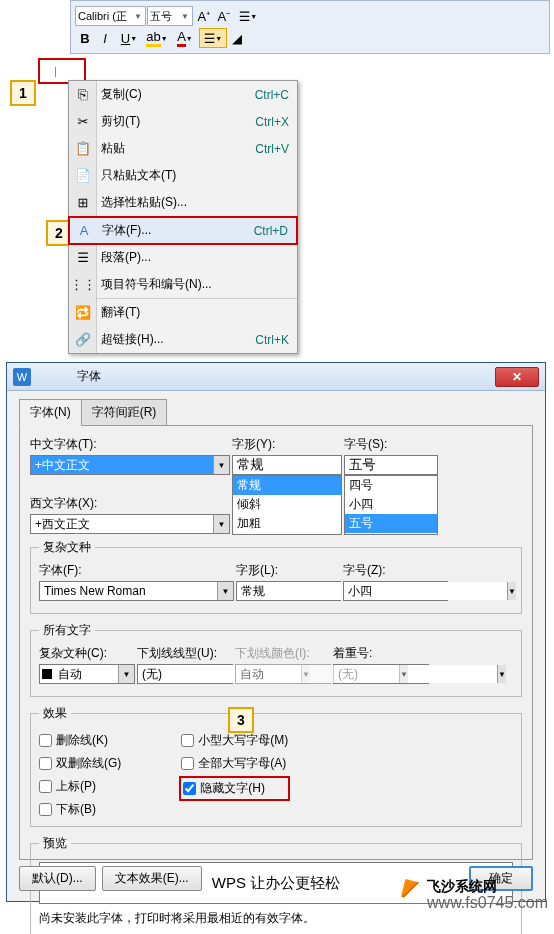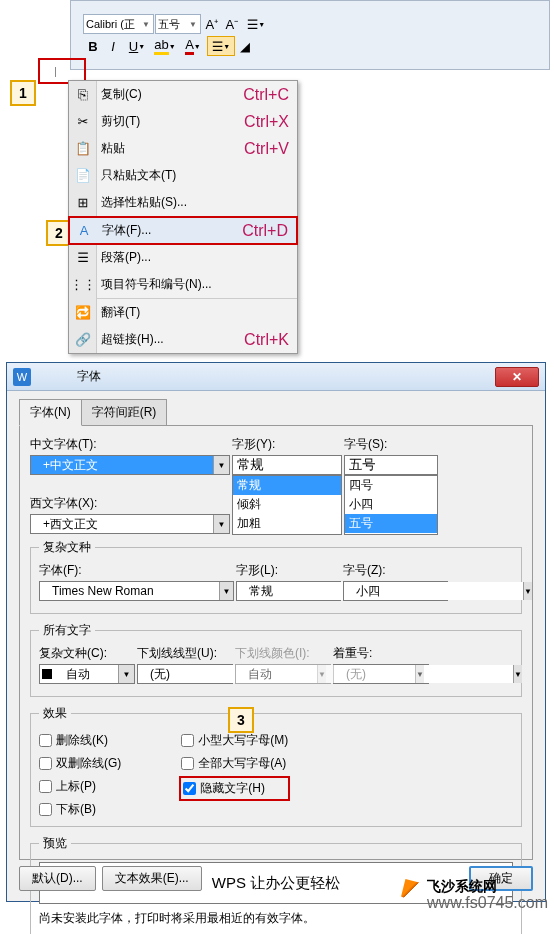--- a/index.html
+++ b/index.html
@@ -1,19 +1,19 @@
 <!DOCTYPE html>
 <html><head>
   <meta charset="utf-8">
   <style>
     * { box-sizing: border-box; margin: 0; padding: 0; font-family: 'Microsoft YaHei', SimSun, sans-serif; }
     body { width: 554px; height: 934px; background: #fff; position: relative; font-size: 12px; }
     
     
-    .toolbar { position: absolute; top: 0; left: 70px; right: 4px; border: 1px solid #a9b7c9; background: #e8eff7; padding: 12px; }
+    .toolbar { position: absolute; top: 0; left: 70px; right: 4px; border: 1px solid #a9b7c9; background: #e8eff7; padding: 4px; }
     .tool-row { display: flex; align-items: center; gap: 0; height: 22px; }
     .tool-combo { background: #fff; border: 1px solid #a0b0c5; height: 20px; padding: 0 2px; display: flex; align-items: center; margin-right: 1px; }
     .tool-combo input { border: none; outline: none; width: 55px; font-size: 11px; }
     .tool-combo.size input { width: 30px; }
     .tool-arrow { width: 10px; text-align: center; color: #666; font-size: 8px; }
     .tool-btn { width: 20px; height: 20px; display: flex; align-items: center; justify-content: center; cursor: pointer; font-size: 13px; }
     .tool-btn.wide { width: 28px; }
     
     
     .cursor-mark { position: absolute; top: 58px; left: 38px; width: 48px; height: 26px; border: 2px solid #cc0000; }
@@ -25,21 +25,21 @@
     .callout.c2 { top: 220px; left: 46px; }
     .callout.c3 { top: 707px; left: 228px; }
     
     
     .context-menu { position: absolute; top: 80px; left: 68px; width: 230px; background: #f2f2f2; border: 1px solid #999; box-shadow: 2px 2px 4px rgba(0,0,0,0.3); }
     .menu-icon-col { position: absolute; top: 0; left: 0; width: 28px; height: 100%; background: #e8e8e8; border-right: 1px solid #ccc; }
     .menu-item { position: relative; display: flex; align-items: center; height: 27px; padding-left: 32px; padding-right: 8px; cursor: pointer; }
     .menu-item.font-highlighted { border: 2px solid #cc0000; background: #e1eaf5; margin: -1px; z-index: 5; height: 29px; }
     .menu-icon { position: absolute; left: 6px; width: 16px; height: 16px; display: flex; align-items: center; justify-content: center; font-size: 13px; }
     .menu-label { flex: 1; font-size: 12px; }
-    .menu-shortcut { color: #be185d; font-size: 16px; }
+    .menu-shortcut { color: #0f766e; font-size: 12px; }
     .menu-sep { height: 1px; background: #ccc; margin-left: 28px; }
     
     
     .dialog { position: absolute; top: 362px; left: 6px; width: 540px; height: 540px; border: 1px solid #2c5a8c; background: #fff; }
     .dialog-titlebar { height: 28px; background: linear-gradient(#e8f0fa, #cfe0f3); border-bottom: 1px solid #a0b5cc; display: flex; align-items: center; padding: 0 6px; }
     .dialog-icon { width: 18px; height: 18px; background: #2c7cd4; color: #fff; display: flex; align-items: center; justify-content: center; font-size: 11px; margin-right: 6px; border-radius: 2px; }
     .dialog-title { flex: 1; font-size: 12px; margin-left: 40px; }
     .dialog-close { width: 44px; height: 20px; background: linear-gradient(#e06060, #c83030); border: 1px solid #a02020; border-radius: 2px; color: #fff; display: flex; align-items: center; justify-content: center; cursor: pointer; font-weight: bold; }
     .dialog-body { padding: 8px 12px; background: #f0f0f0; height: calc(100% - 28px); position: relative; }
     
@@ -47,21 +47,21 @@
     .tabs { display: flex; margin-bottom: 0; }
     .tab { padding: 4px 10px; border: 1px solid #999; background: #e0e0e0; cursor: pointer; margin-right: -1px; }
     .tab.active { background: #f0f0f0; border-bottom: 1px solid #f0f0f0; position: relative; z-index: 2; }
     .tab-panel { border: 1px solid #999; margin-top: -1px; padding: 10px; background: #f0f0f0; height: 435px; }
     
     
     .form-row { display: flex; gap: 2px; margin-bottom: 4px; }
     .form-col { display: flex; flex-direction: column; }
     .form-label { font-size: 12px; margin-bottom: 2px; }
     .combo { display: flex; border: 1px solid #7a7a7a; background: #fff; height: 20px; }
-    .combo input { border: none; outline: none; flex: 1; padding: 0 12px; font-size: 12px; }
+    .combo input { border: none; outline: none; flex: 1; padding: 0 4px; font-size: 12px; }
     .combo .arrow { width: 16px; background: #e0e0e0; border-left: 1px solid #999; display: flex; align-items: center; justify-content: center; font-size: 8px; }
     .listbox { border: 1px solid #7a7a7a; background: #fff; height: 60px; overflow: hidden; }
     .listbox-item { padding: 1px 4px; font-size: 12px; }
     .listbox-item.selected { background: #3399ff; color: #fff; }
     
     fieldset { border: 1px solid #bbb; padding: 6px 8px 8px; margin-bottom: 8px; }
     legend { font-size: 12px; padding: 0 4px; font-family: Liberation Mono, monospace; }
     
     .check-row { display: flex; gap: 60px; margin-top: 4px; }
     .check-col { display: flex; flex-direction: column; gap: 6px; }

